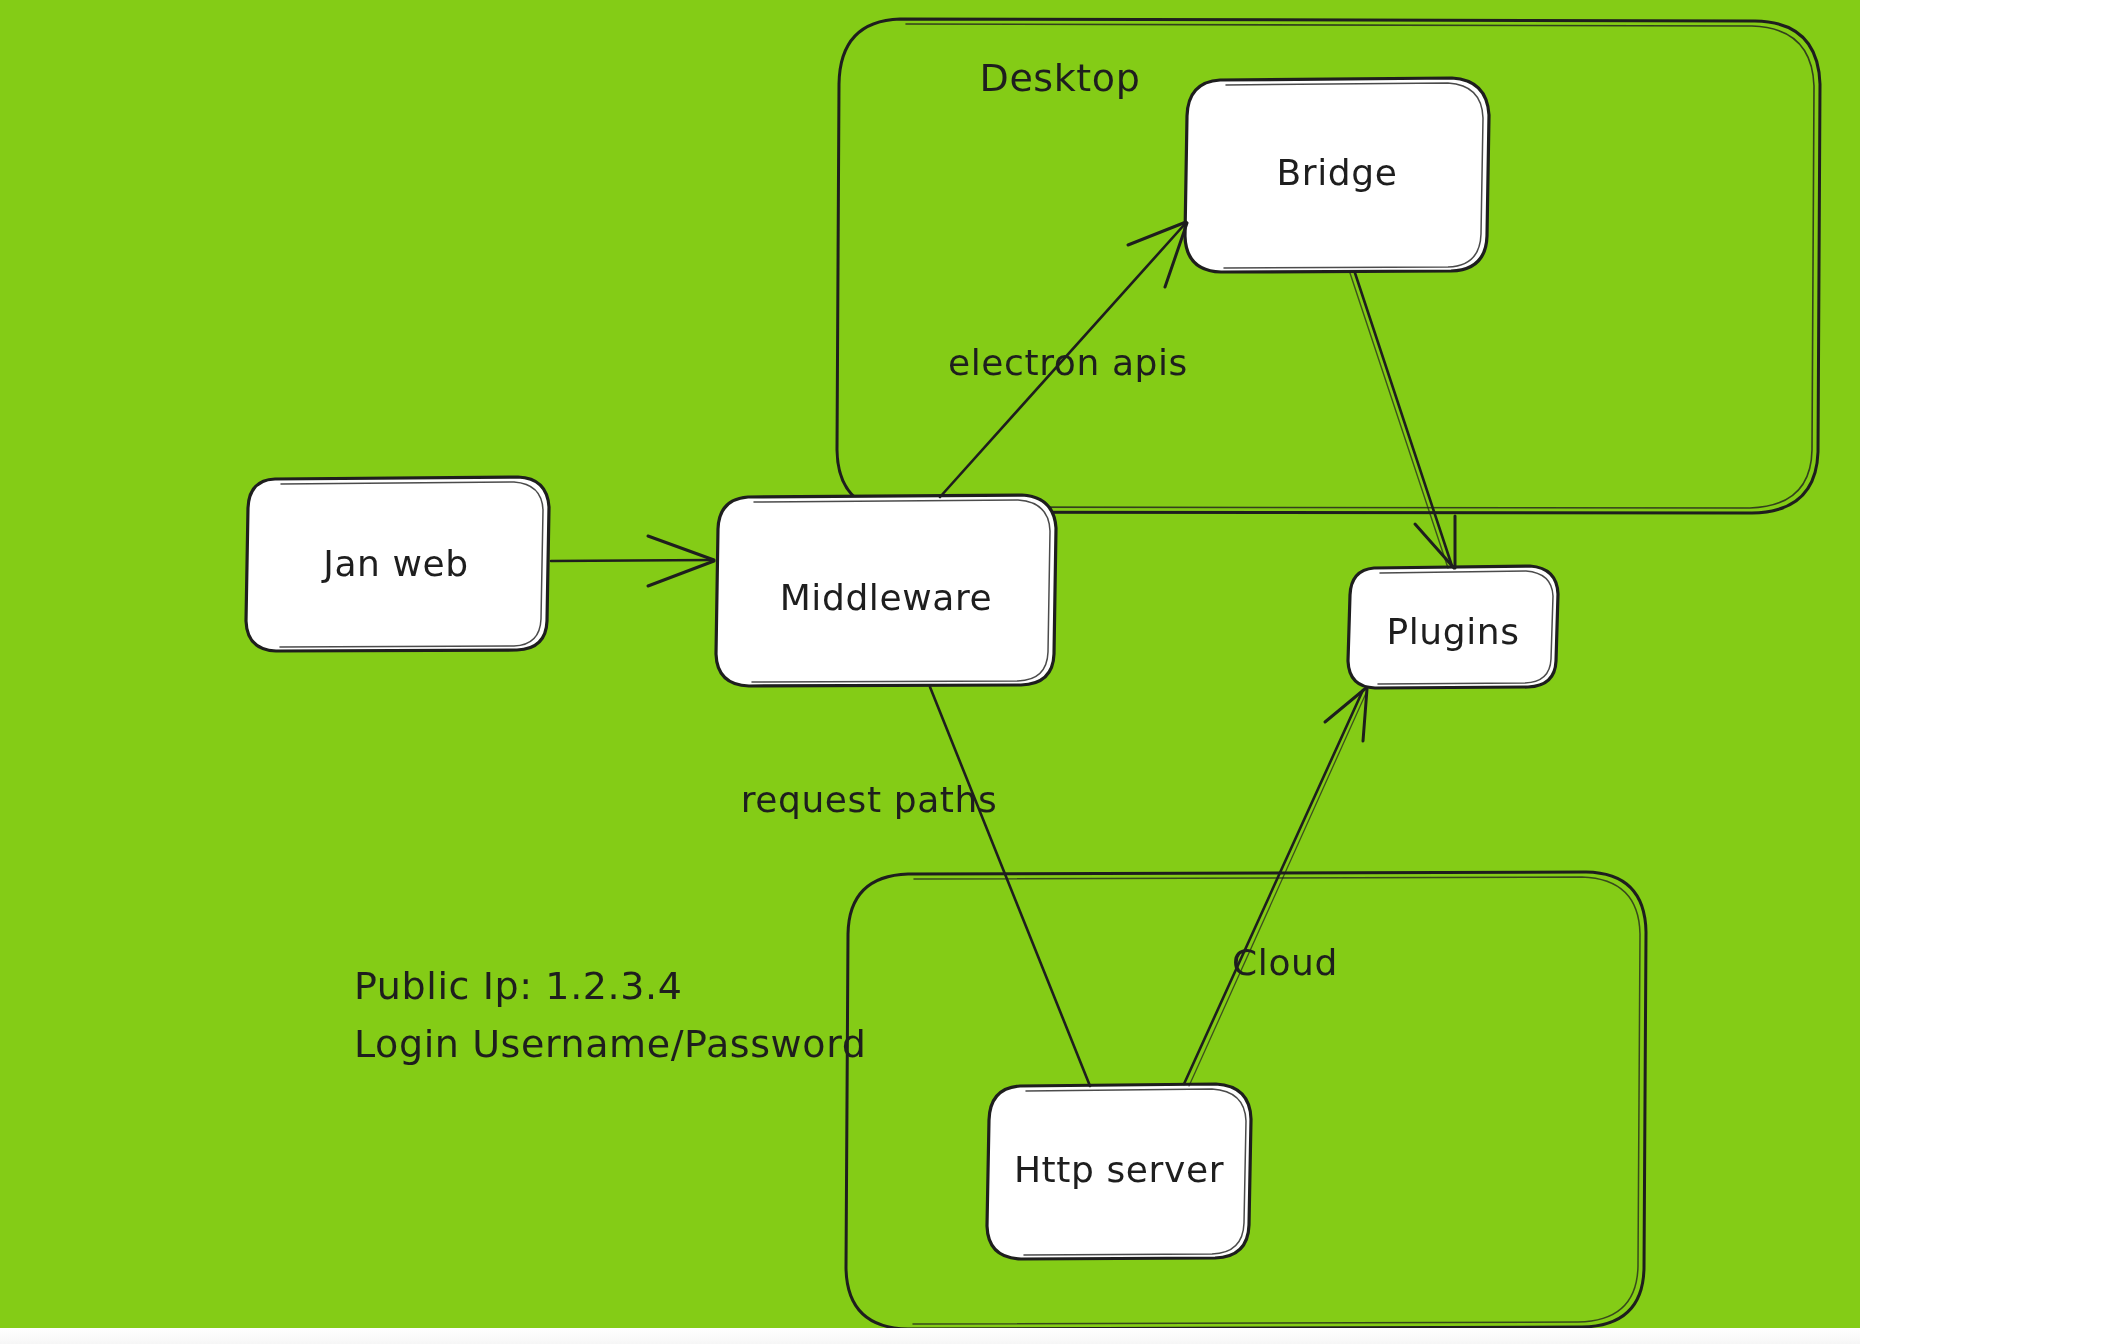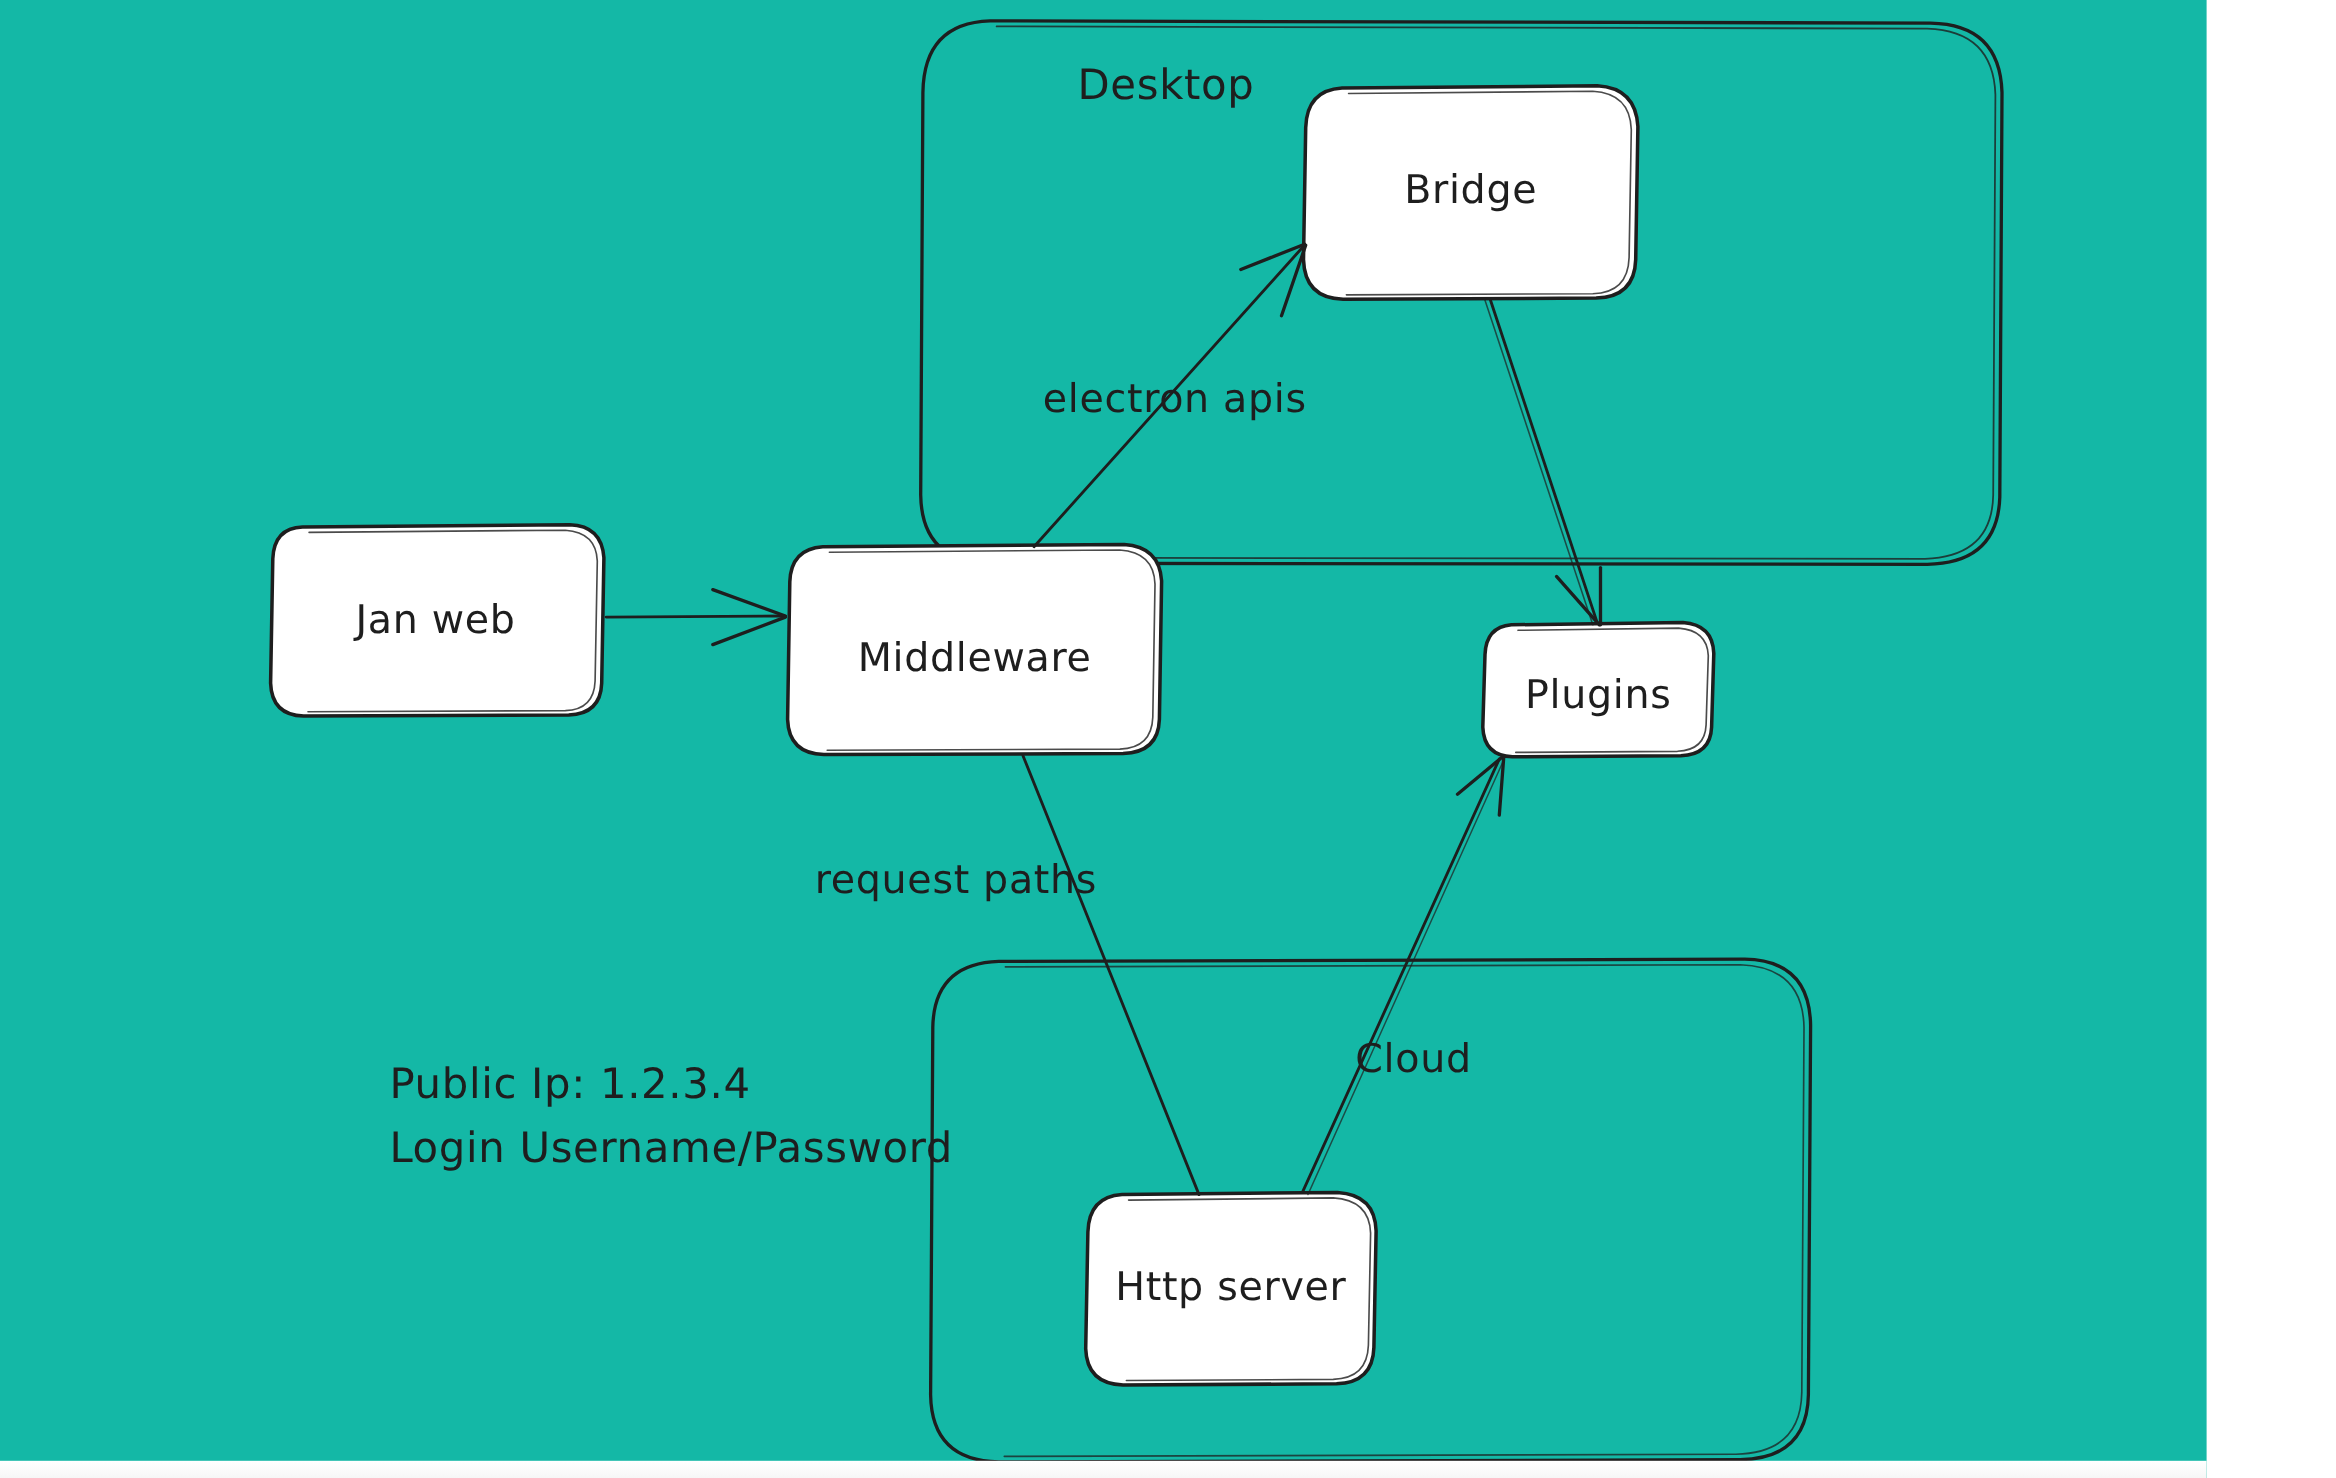--- a/index.html
+++ b/index.html
@@ -6,23 +6,23 @@
   html, body {
     margin: 0;
     padding: 0;
     background: #ffffff;
   }
   body {
     font-family: "DejaVu Sans", sans-serif;
   }
   #canvas-root {
     position: relative;
-    width: 2006px;
+    width: 1860px;
     height: 1344px;
-    background: #14b8a6;
+    background: #84cc16;
     overflow: hidden;
   }
   
   #bottom-band {
     position: absolute;
     left: 0;
     bottom: 0;
     width: 2124px;
     height: 16px;
     background: linear-gradient(to bottom, #ffffff 0%, #fafafa 60%, #f6f6f6 100%);

